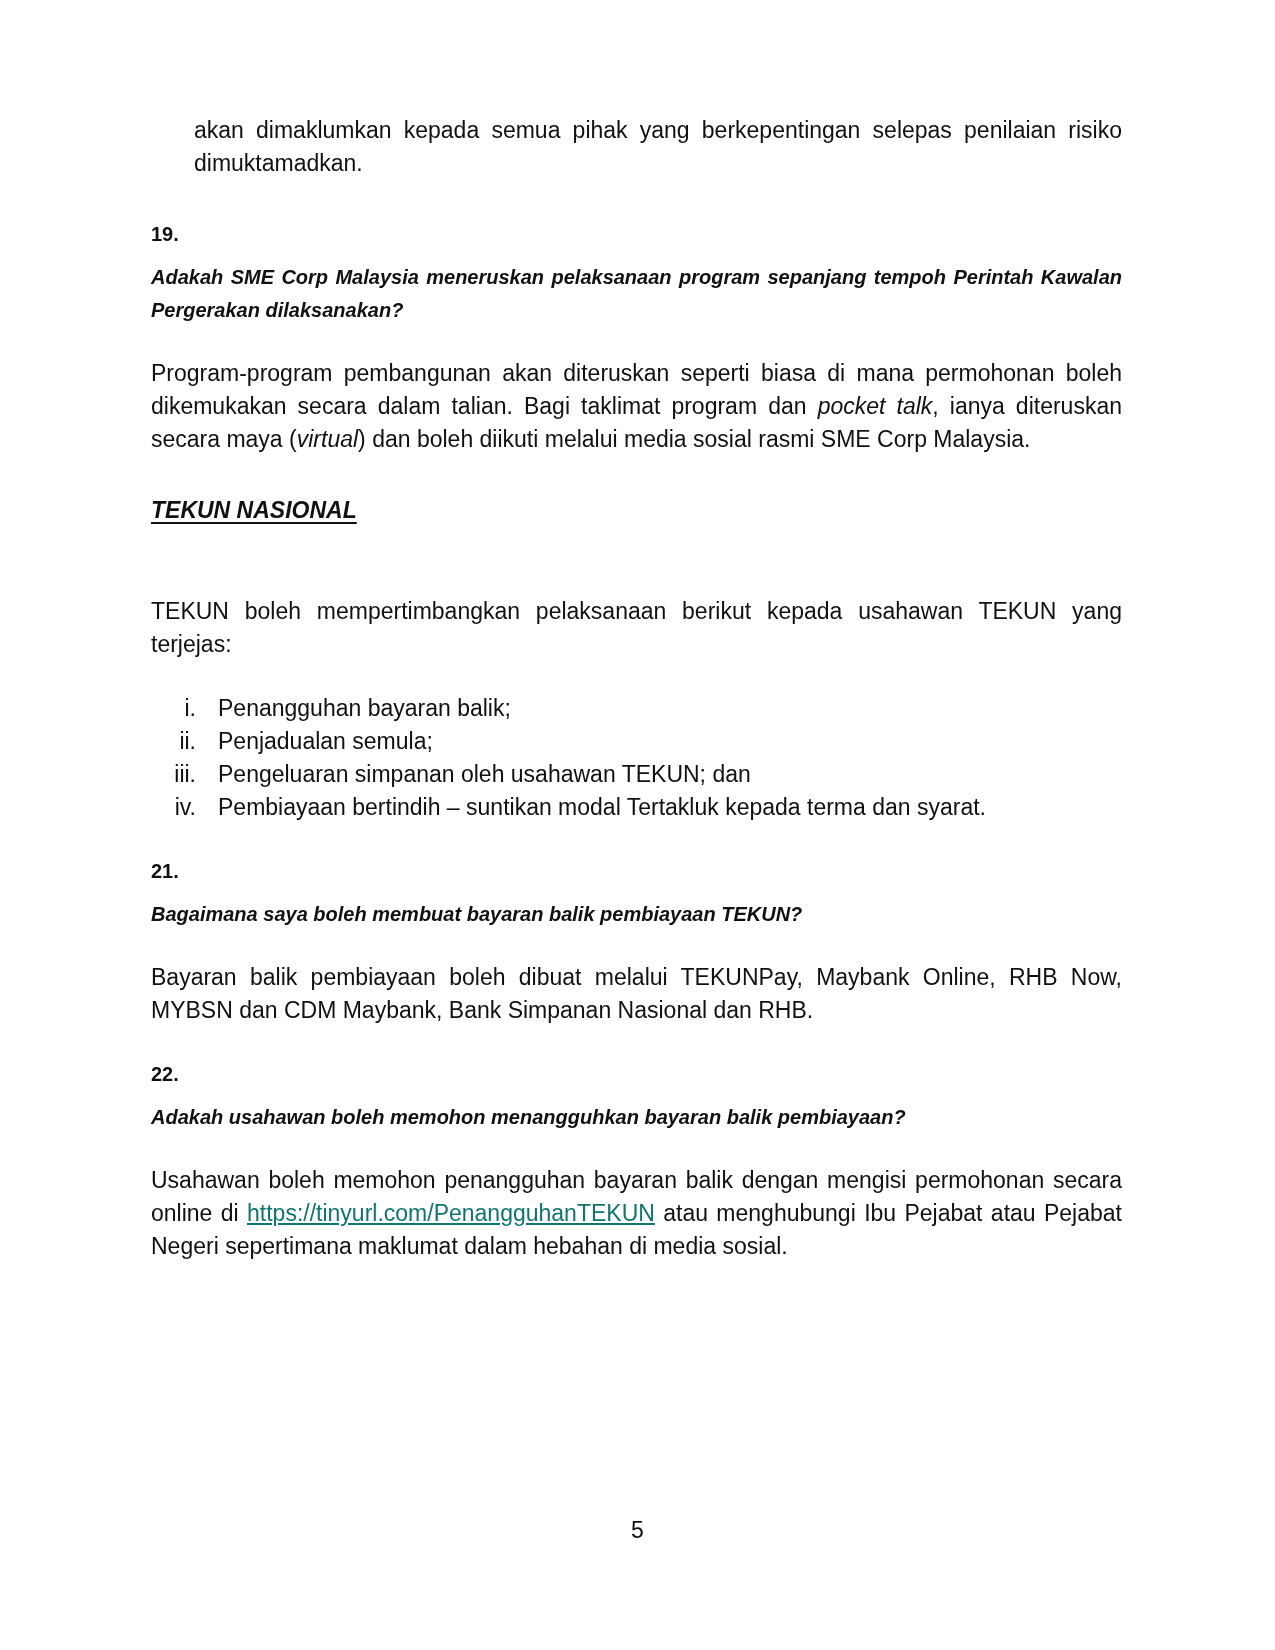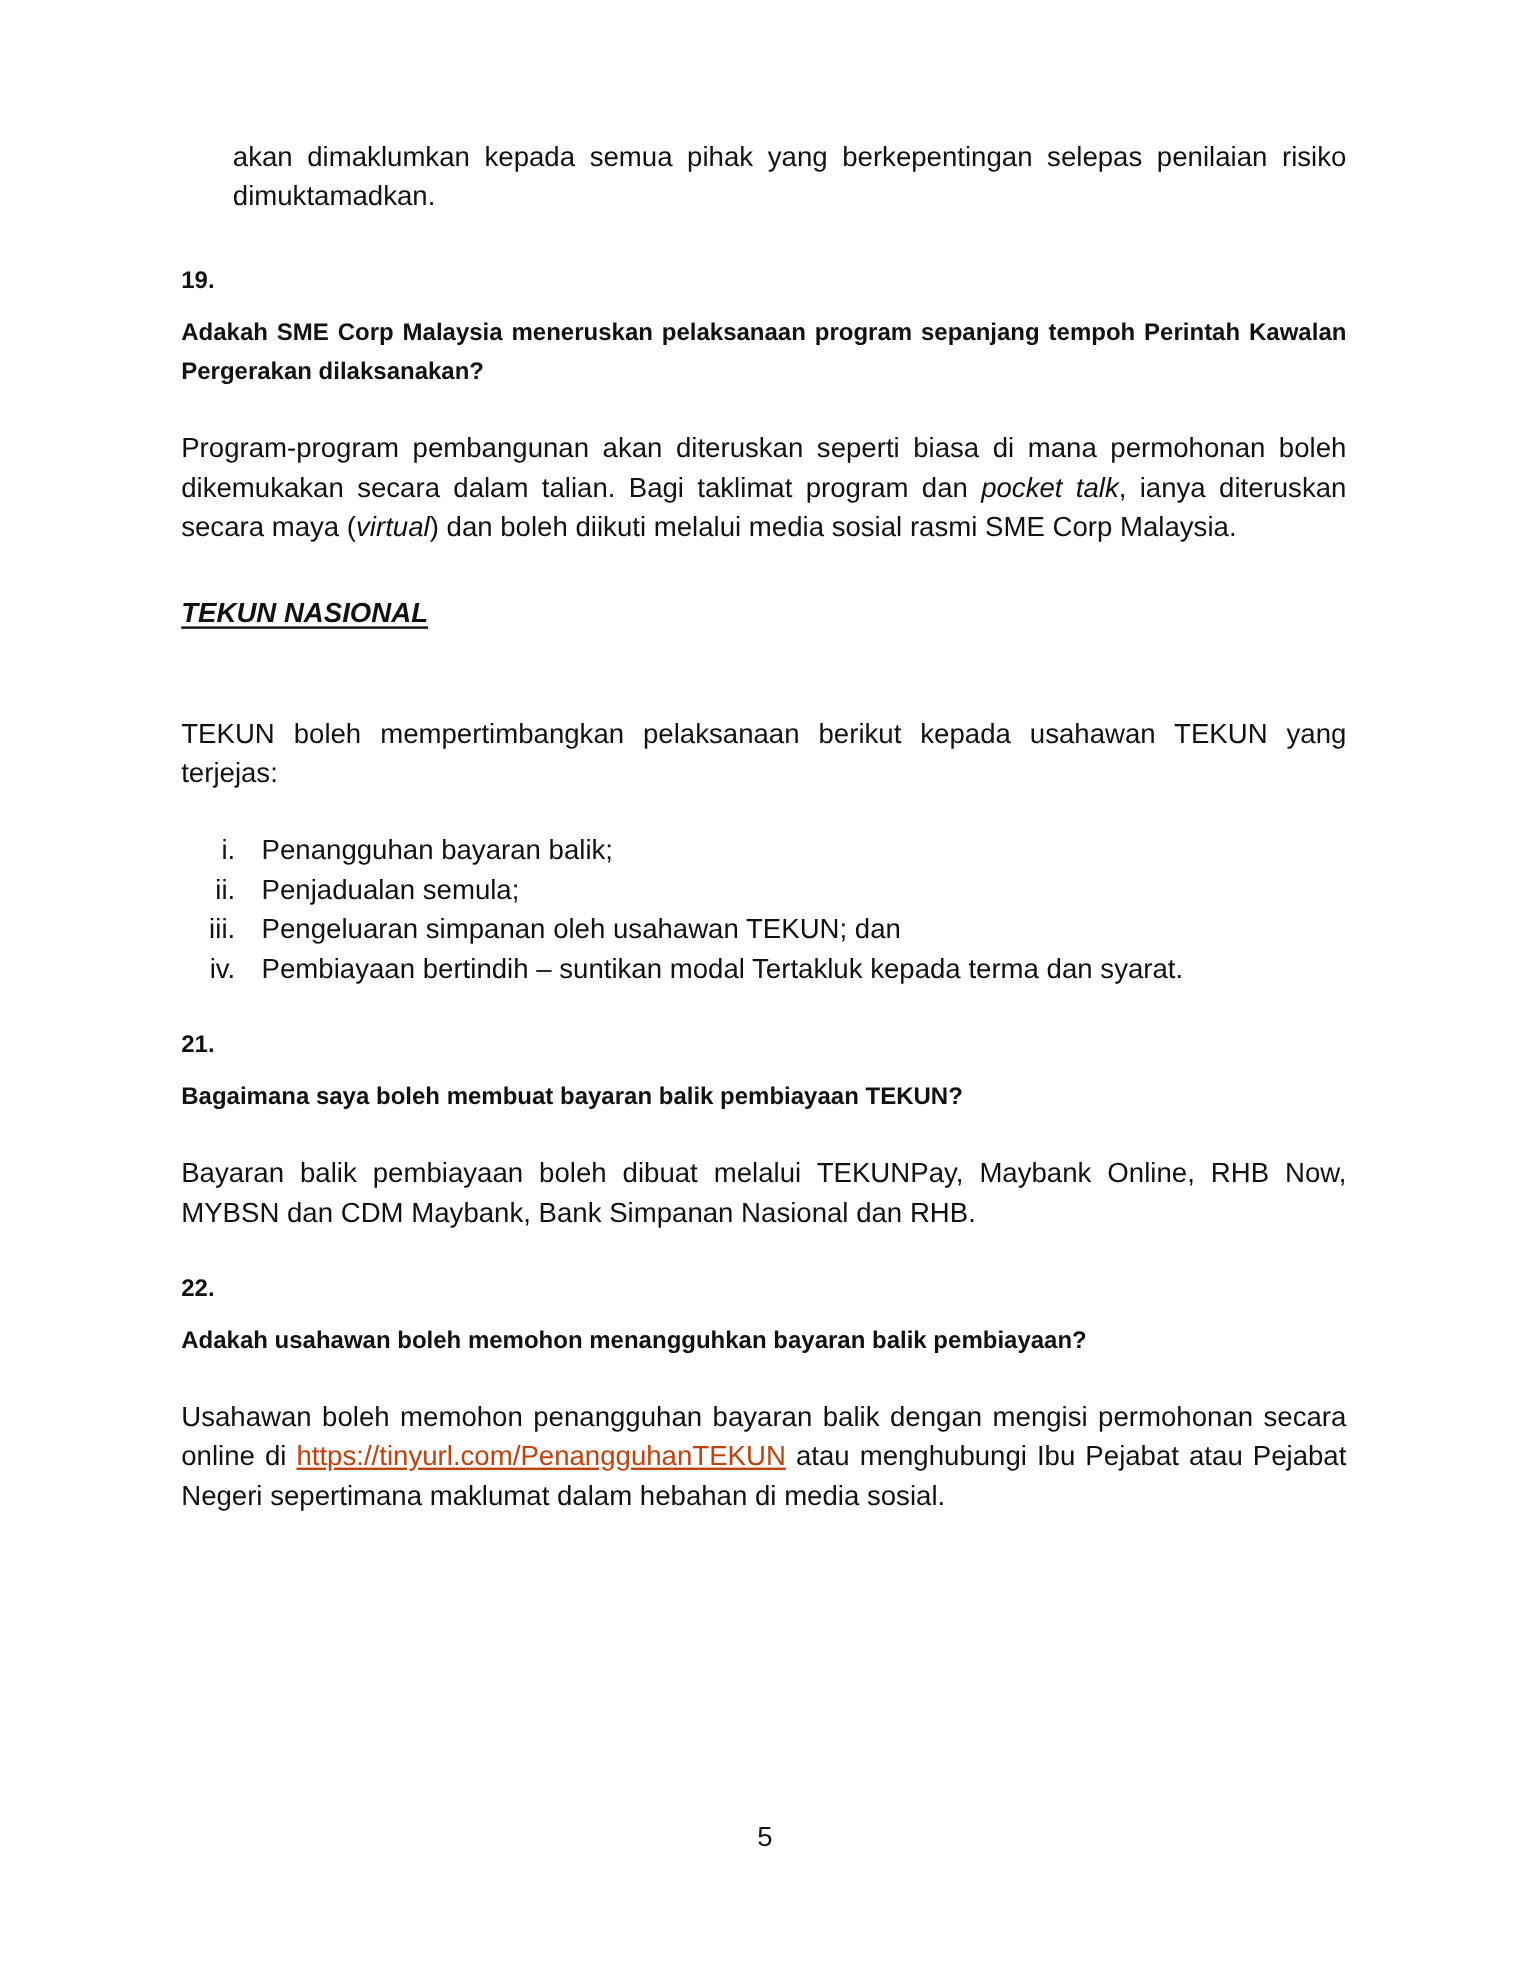--- a/index.html
+++ b/index.html
@@ -42,20 +42,21 @@
       font-weight: bold;
       flex-direction: column;
     }
     .question .qnum {
       width: 43px;
       flex: 0 0 43px;
     }
     .question .qtext {
       flex: 1;
       text-align: justify;
+      font-style: italic;
     }
     .section-title {
       font-size: 23px;
       line-height: 33px;
       font-weight: bold;
       text-decoration: underline;
       text-underline-offset: 4px;
       text-decoration-thickness: 2px;
       font-style: italic;
     }
@@ -73,21 +74,21 @@
       width: 67px;
       flex: 0 0 67px;
       text-align: right;
       padding-right: 22px;
       box-sizing: border-box;
     }
     .roman-list .rtext {
       flex: 1;
     }
     a.link {
-      color: #c2410c;
+      color: #0f766e;
       text-decoration: underline;
     }
     .gap-1 { height: 30px; }
     .gap-2 { height: 31px; }
     .gap-3 { height: 38px; }
     .page-number {
       position: absolute;
       left: 0;
       width: 1275px;
       top: 1515px;

